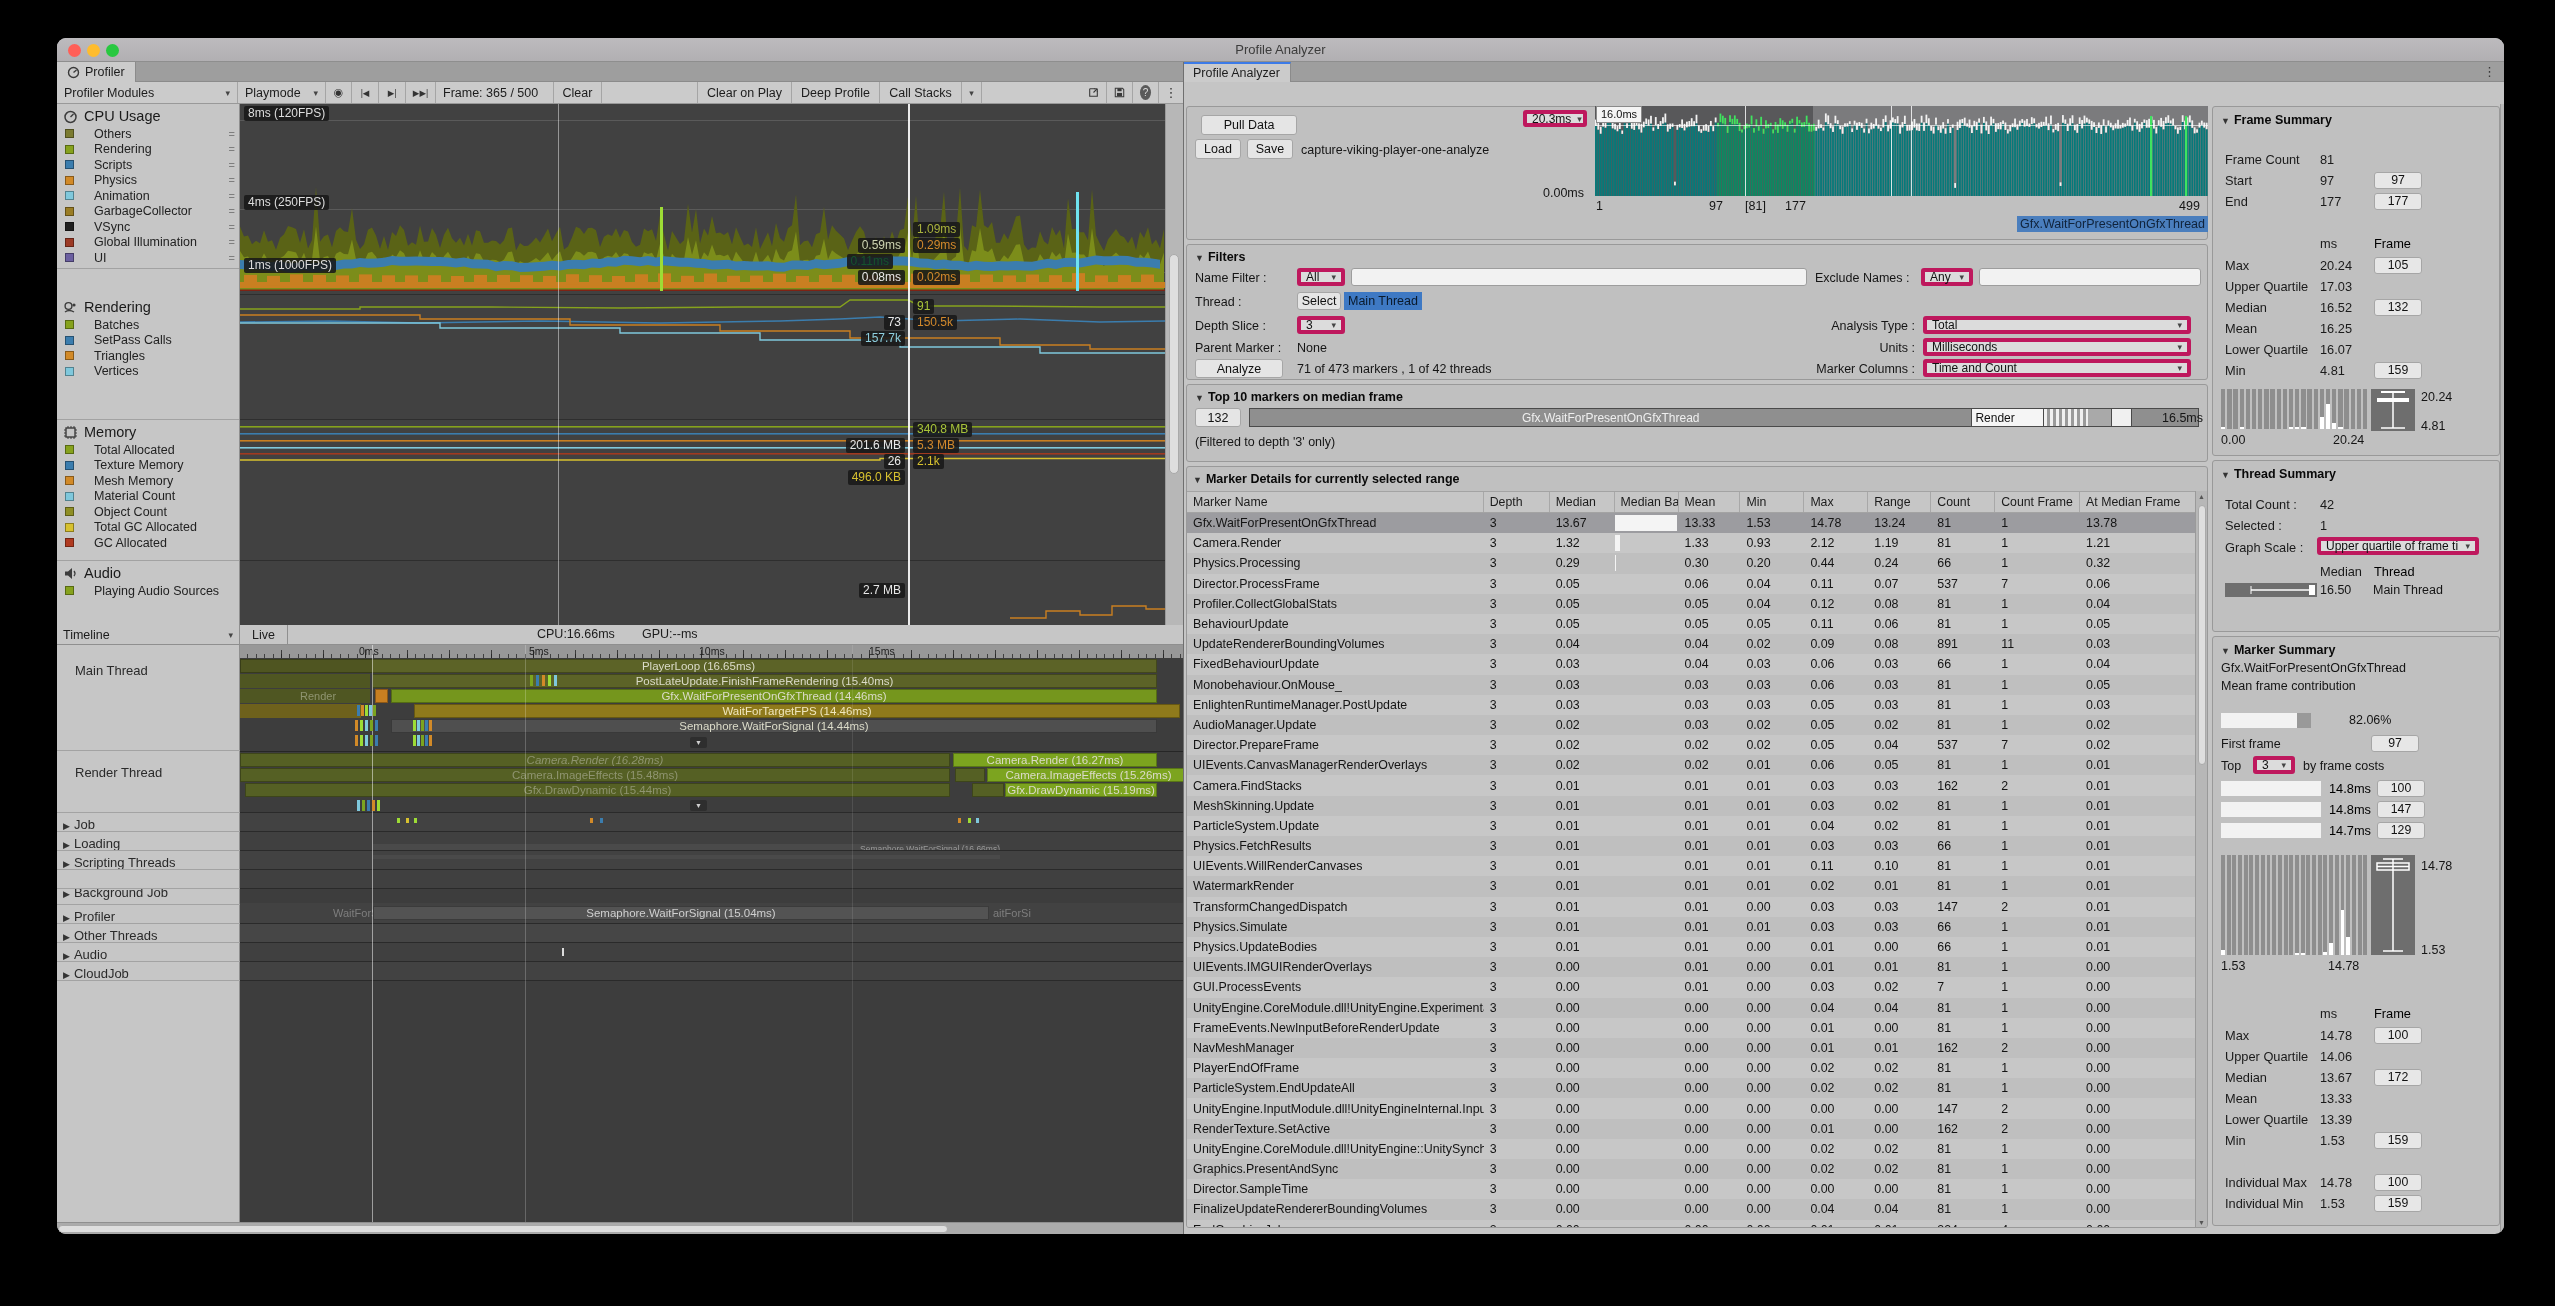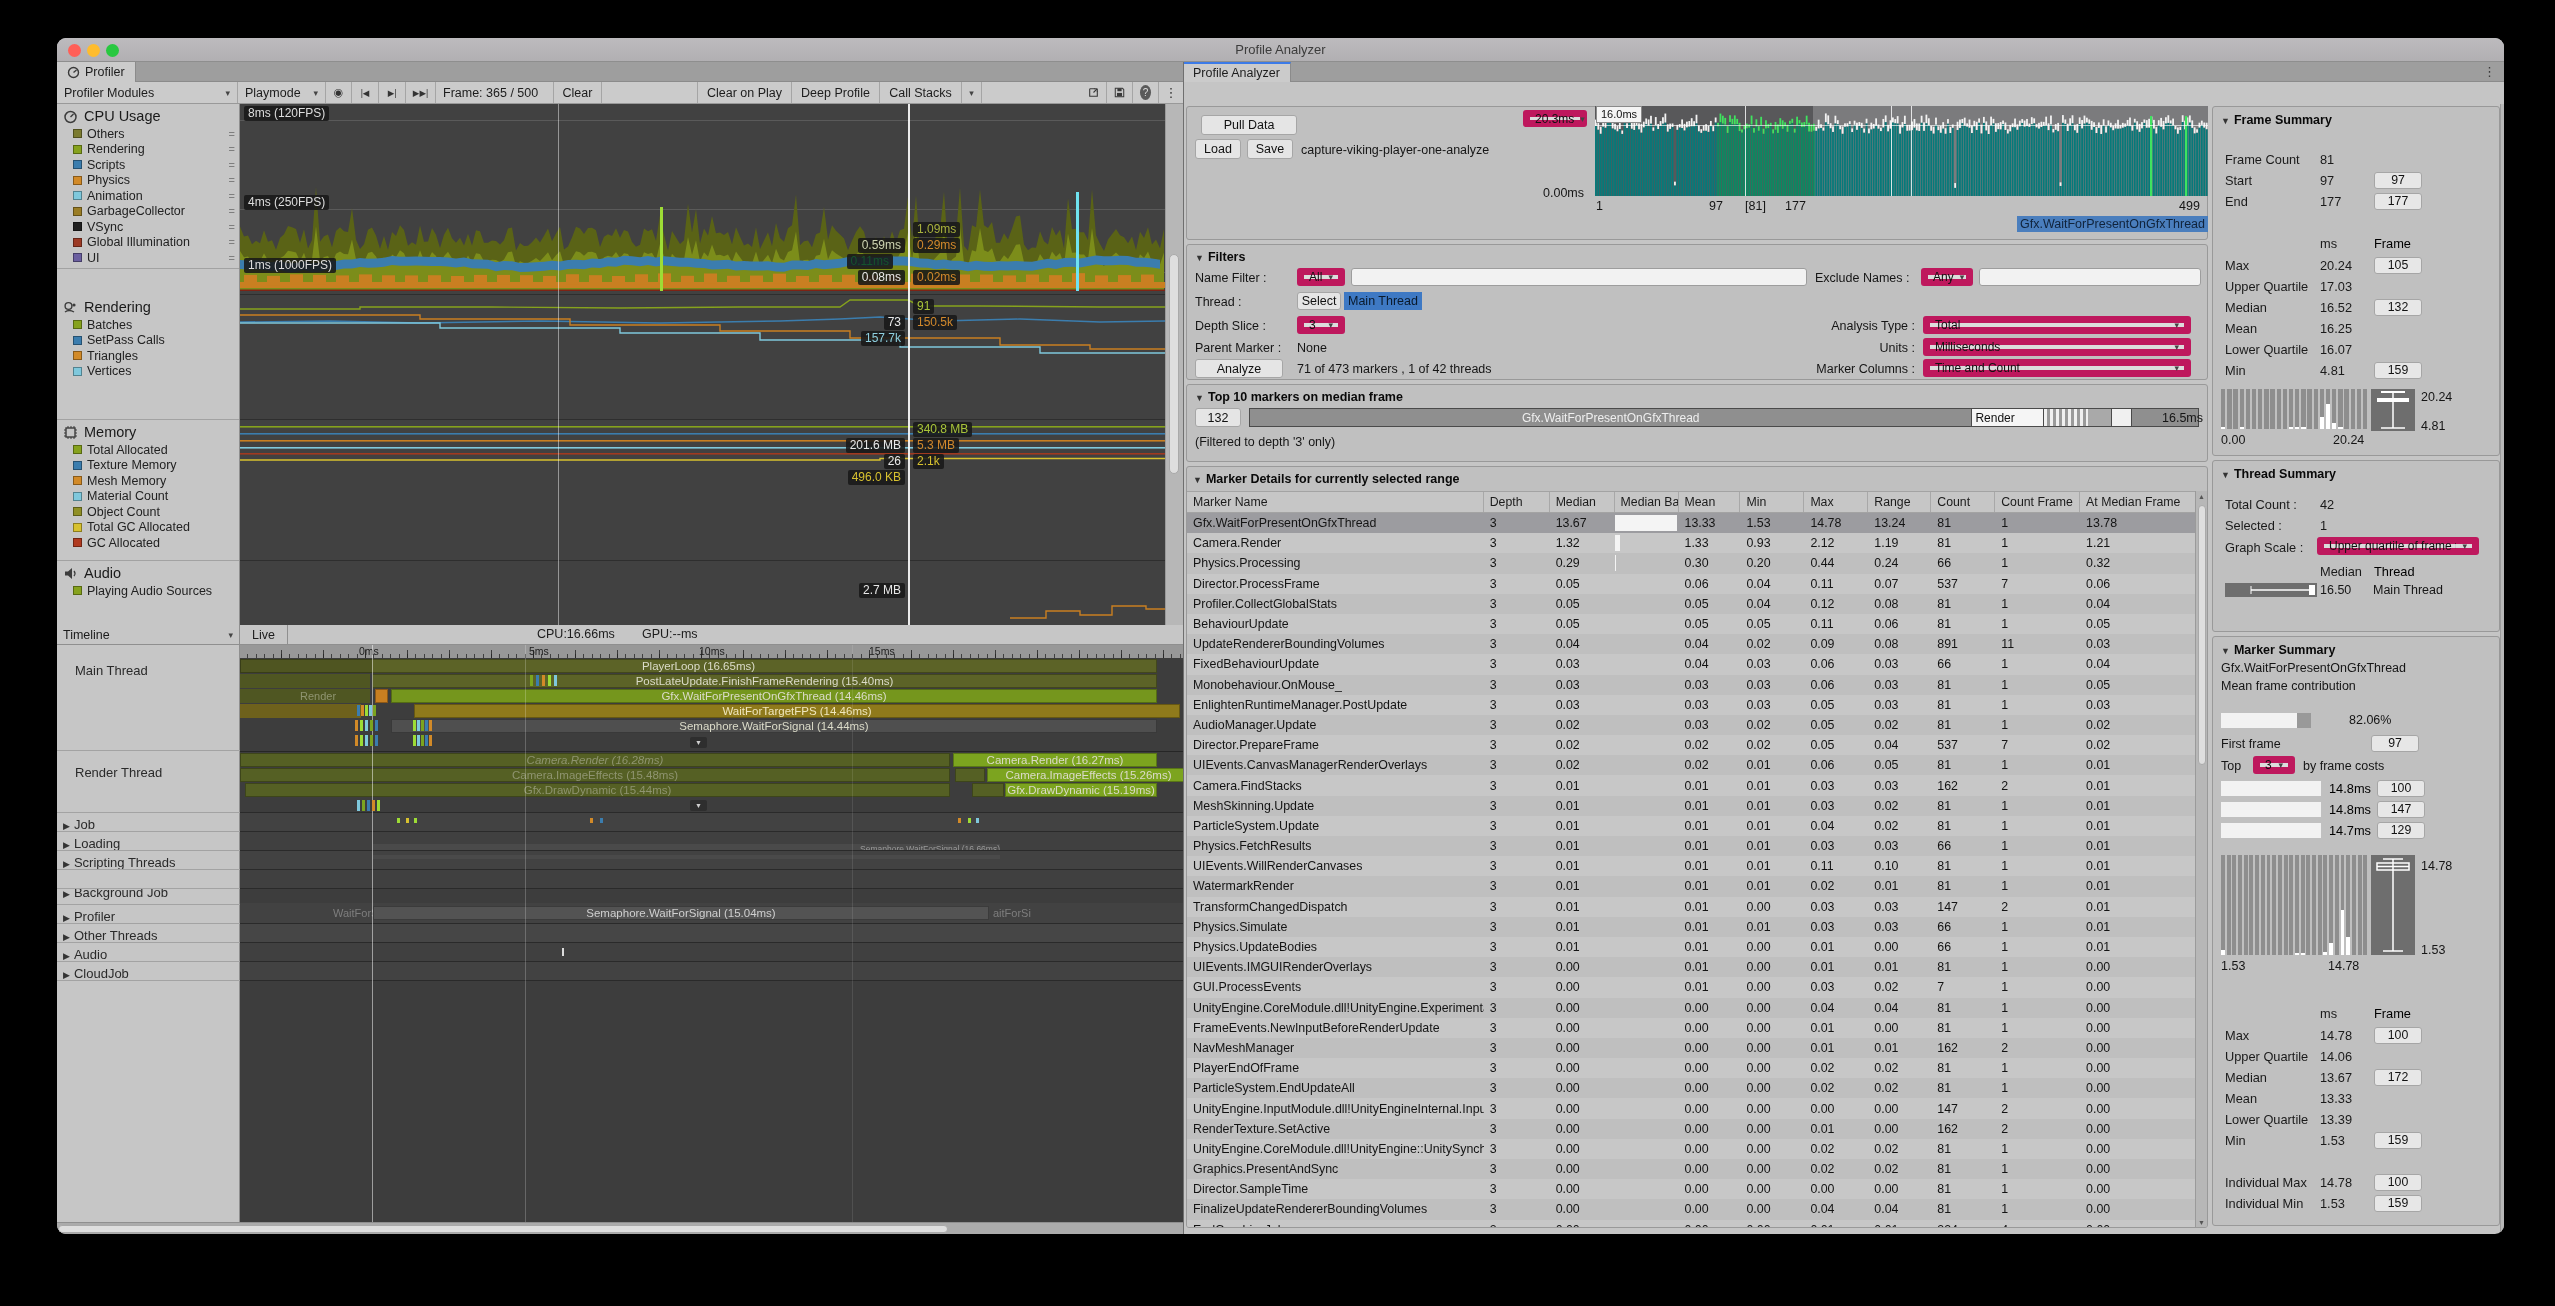--- a/index.html
+++ b/index.html
@@ -15,37 +15,37 @@
   .tabrow{left:0;top:24px;width:100%;height:20px;background:#9e9e9e;border-bottom:1px solid #8b8b8b;}
   .tab{position:absolute;top:0;height:20px;background:#cbcbcb;font-size:12.5px;color:#1d1d1d;display:flex;align-items:center;padding:0 10px;border-right:1px solid #8b8b8b;}
   .toolbar{left:0;top:44px;width:1126px;height:22px;background:#cbcbcb;border-bottom:1px solid #999;display:flex;align-items:stretch;font-size:12.5px;color:#1c1c1c;}
   .tseg{display:flex;align-items:center;padding:0 7px;border-right:1px solid #a5a5a5;white-space:nowrap;}
   .dda{margin-left:auto;padding-left:6px;font-size:9px;color:#444;}
   .moderow{left:1126px;top:44px;width:1321px;height:22px;background:#c6c6c6;border-bottom:1px solid #999;display:flex;align-items:center;font-size:12.5px;color:#1c1c1c;}
   .mbtn{height:18px;padding:0 9px;display:flex;align-items:center;background:#c9c9c9;border:1px solid #979797;border-left:none;font-size:12.5px;}
   .mbtn.on{background:#ededed;}
   .sidebar{left:0;top:66px;width:183px;height:521px;background:#c6c6c6;border-right:1px solid #8f8f8f;}
   .sechdr{display:flex;align-items:center;gap:6px;padding:4px 6px 2px 6px;font-size:14.5px;color:#1a1a1a;}
-  .mitem{display:flex;align-items:center;gap:5px;padding:1px 4px 1px 16px;font-size:12.5px;color:#222;height:15.5px;}
+  .mitem{display:flex;align-items:center;gap:20px;padding:1px 4px 1px 8px;font-size:12.5px;color:#222;height:15.5px;}
   .chip{width:9px;height:9px;border:1px solid rgba(0,0,0,.35);}
   .handle{margin-left:auto;color:#7e7e7e;font-size:11px;letter-spacing:0;}
   .handle:empty{display:none;}
   .chart{background:#414141;overflow:hidden;}
   .badge{position:absolute;background:rgba(24,24,24,.88);color:#ddd;font-size:12px;padding:0px 4px;border-radius:2px;white-space:nowrap;line-height:15px;}
   .tlhdr{left:0;top:587px;width:1126px;height:20px;background:#c6c6c6;border-bottom:1px solid #8f8f8f;font-size:12.5px;color:#1c1c1c;}
   .threadlbl{position:absolute;font-size:13px;color:#2a2a2a;white-space:nowrap;}
   .fbar{position:absolute;height:14px;display:flex;align-items:center;justify-content:center;font-size:11.5px;overflow:hidden;border:1px solid rgba(0,0,0,.28);color:#dbdbc9;}
   .dimtxt{color:#8f9470;}
   .expbtn{position:absolute;width:17px;height:11px;background:#2e2e2e;color:#cfcfcf;font-size:7px;display:flex;align-items:center;justify-content:center;border-radius:2px;}
   .box{position:absolute;background:#c0c0c0;border:1px solid #999;border-radius:3px;}
   .hdr{font-size:12.5px;font-weight:bold;color:#090909;white-space:nowrap;}
   .fold{font-size:9px;color:#333;margin-right:4px;}
   .lbl{font-size:12.5px;color:#151515;white-space:nowrap;}
   .btn{background:#e5e5e5;border:1px solid #a6a6a6;border-radius:3px;font-size:12.5px;color:#111;display:flex;align-items:center;justify-content:center;}
-  .dd{background:#dcdcdc;border:7px solid #be185d;border-radius:3px;font-size:12px;color:#111;display:flex;align-items:center;padding:0 5px;}
+  .dd{background:#dcdcdc;border:4px solid #be185d;border-radius:3px;font-size:12px;color:#111;display:flex;align-items:center;padding:0 5px;}
   .field{background:#f2f2f2;border:1px solid #9d9d9d;border-radius:3px;}
   .thead{display:flex;height:22px;background:#c6c6c6;border-top:1px solid #a3a3a3;border-bottom:1px solid #a3a3a3;font-size:12.3px;color:#1b1b1b;}
   .thead>div{padding:3px 0 0 6px;border-right:1px solid #a8a8a8;white-space:nowrap;overflow:hidden;}
   .mrow{display:flex;height:20.2px;font-size:12.4px;color:#141414;align-items:center;}
   .mrow:nth-of-type(odd){background:#bfbfbf;}
   .mrow:nth-of-type(even){background:#c7c7c7;}
   .mrow:first-of-type{background:#9c9ca0;}
   .mrow>div{padding-left:6px;white-space:nowrap;overflow:hidden;}
   .w0{width:297px;}.w1{width:66px;}.w2{width:65px;}.w3{width:64px;padding-left:0!important;}.w4{width:62px;}.w5{width:64px;}.w6{width:64px;}.w7{width:63px;}.w8{width:64px;}.w9{width:85px;}.w10{width:117px;}
   .mbar{height:16px;background:#f4f4f4;margin-top:0px;}

